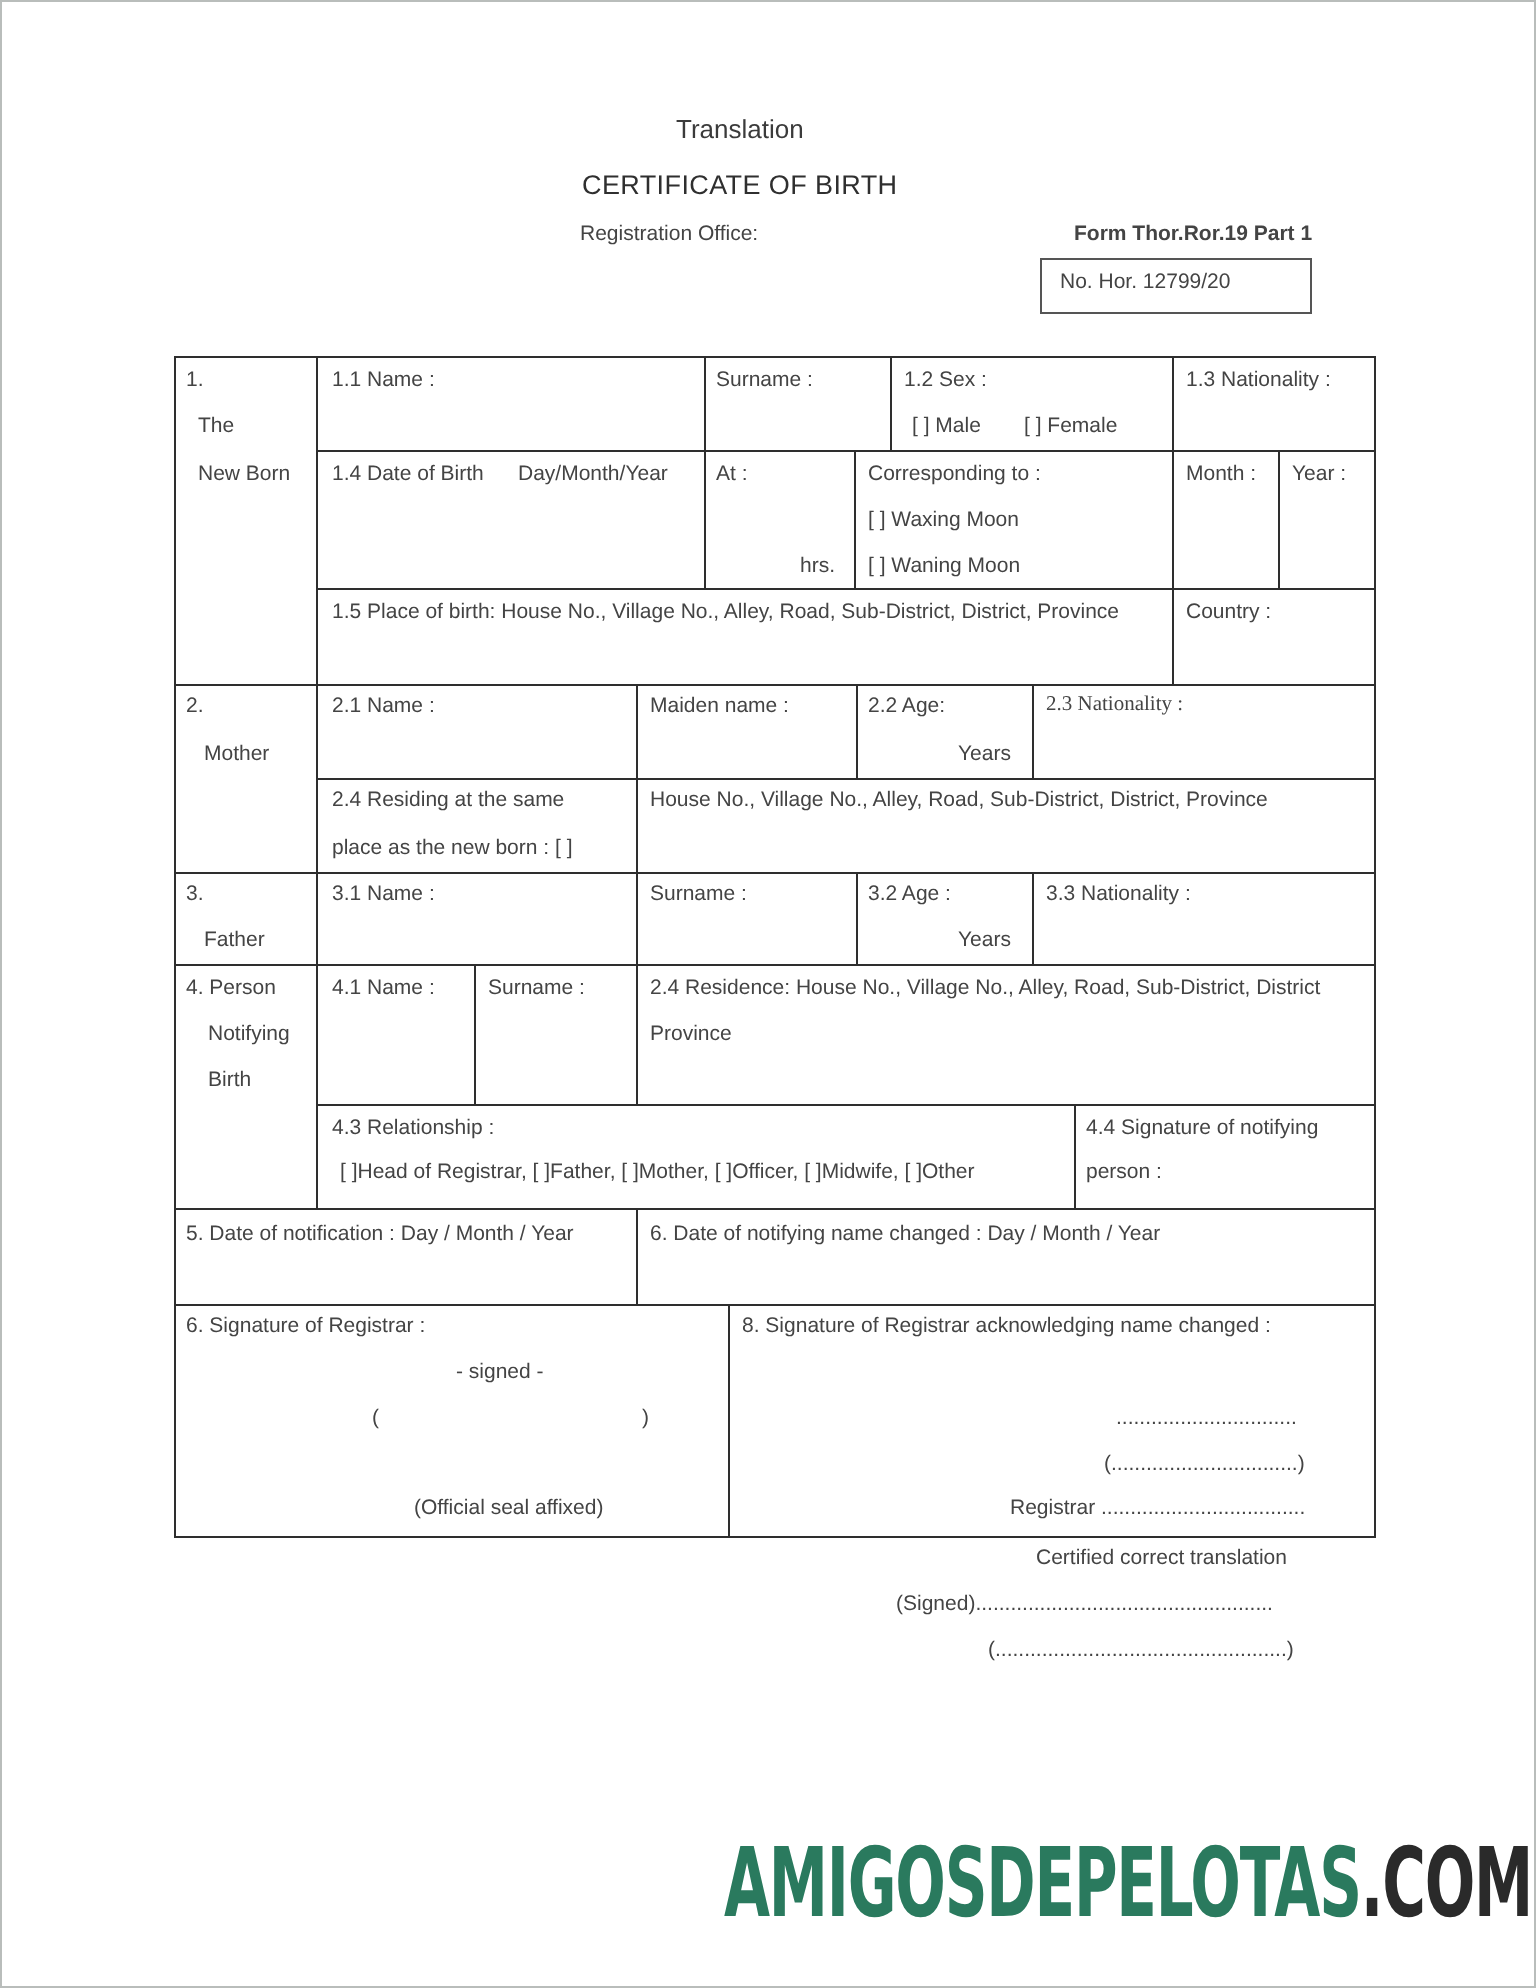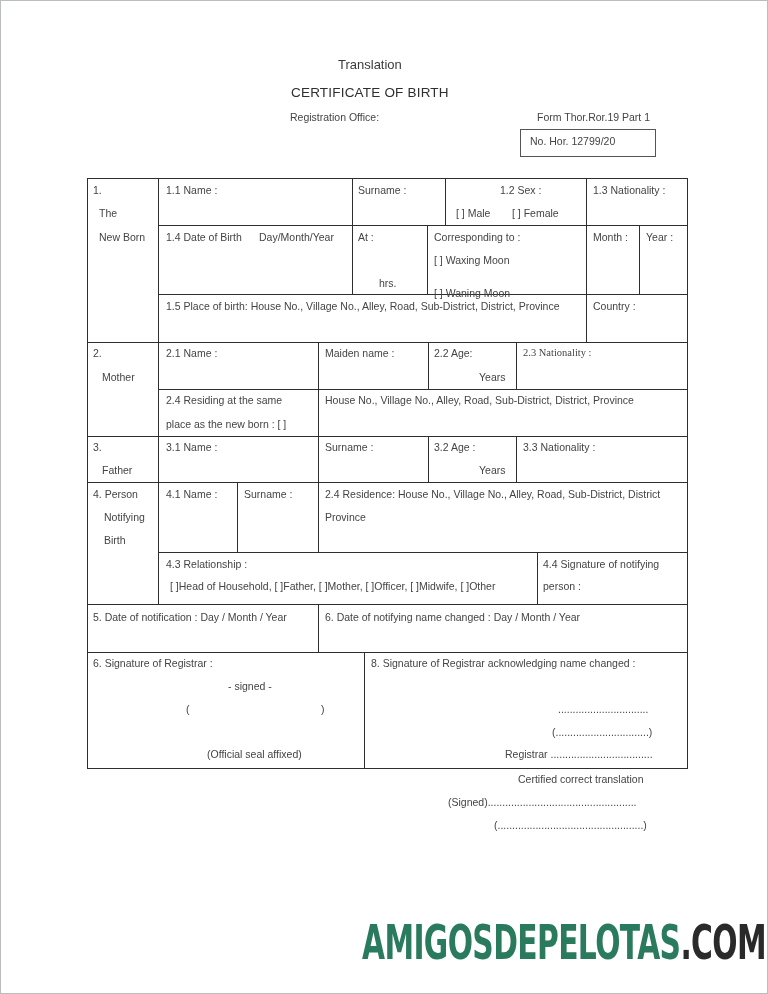--- a/index.html
+++ b/index.html
@@ -19,21 +19,21 @@
   .wm .k { color:#2a2a2a; }
 </style>
 </head>
 <body>
 
 <div class="frame"></div>
 
 <div class="hd1" style="left:338px;top:57px;">Translation</div>
 <div class="hd2" style="left:291px;top:85px;">CERTIFICATE OF BIRTH</div>
 <div class="t" style="left:256px;top:111px;padding-left:34px;">Registration Office:</div>
-<div class="t" style="left:537px;top:111px;">Form Thor.Ror.19 Part 1</div>
+<div class="t" style="left:537px;top:111px;font-weight:bold;">Form Thor.Ror.19 Part 1</div>
 <div class="box" style="left:520px;top:129px;width:134px;height:26px;"></div>
 <div class="t" style="left:530px;top:135px;">No.  Hor. 12799/20</div>
 
 <div class="line h" style="left:87px;top:178px;width:601px;"></div>
 <div class="line v" style="left:87px;top:178px;height:591px;"></div>
 <div class="line v" style="left:687px;top:178px;height:591px;"></div>
 <div class="line h" style="left:87px;top:768px;width:601px;"></div>
 
 <div class="line v" style="left:158px;top:178px;height:426px;"></div>
 <div class="line v" style="left:352px;top:178px;height:116px;"></div>
@@ -65,31 +65,31 @@
 <div class="line v" style="left:318px;top:604px;height:48px;"></div>
 <div class="line h" style="left:87px;top:652px;width:601px;"></div>
 
 <div class="line v" style="left:364px;top:652px;height:116px;"></div>
 
 <div class="t" style="left:93px;top:184px;">1.</div>
 <div class="t" style="left:99px;top:207px;">The</div>
 <div class="t" style="left:99px;top:231px;">New Born</div>
 <div class="t" style="left:166px;top:184px;">1.1 Name :</div>
 <div class="t" style="left:358px;top:184px;">Surname :</div>
-<div class="t" style="left:452px;top:184px;margin-left:48px;">1.2 Sex :</div>
+<div class="t" style="left:452px;top:184px;">1.2 Sex :</div>
 <div class="t" style="left:456px;top:207px;">[ ]  Male</div>
 <div class="t" style="left:512px;top:207px;">[ ]  Female</div>
 <div class="t" style="left:593px;top:184px;">1.3 Nationality :</div>
 <div class="t" style="left:166px;top:231px;">1.4 Date of Birth</div>
 <div class="t" style="left:259px;top:231px;">Day/Month/Year</div>
 <div class="t" style="left:358px;top:231px;">At :</div>
-<div class="t" style="left:379px;top:277px;">hrs.</div>
+<div class="t" style="left:400px;top:277px;">hrs.</div>
 <div class="t" style="left:434px;top:231px;">Corresponding to :</div>
 <div class="t" style="left:434px;top:254px;">[ ]  Waxing Moon</div>
-<div class="t" style="left:434px;top:277px;margin-top:10px;">[ ]  Waning Moon</div>
+<div class="t" style="left:434px;top:277px;">[ ]  Waning Moon</div>
 <div class="t" style="left:593px;top:231px;">Month :</div>
 <div class="t" style="left:646px;top:231px;">Year :</div>
 <div class="t" style="left:166px;top:300px;">1.5 Place of birth: House No., Village No., Alley, Road, Sub-District, District, Province</div>
 <div class="t" style="left:593px;top:300px;">Country :</div>
 
 <div class="t" style="left:93px;top:347px;">2.</div>
 <div class="t" style="left:102px;top:371px;">Mother</div>
 <div class="t" style="left:166px;top:347px;">2.1 Name :</div>
 <div class="t" style="left:325px;top:347px;">Maiden name :</div>
 <div class="t" style="left:434px;top:347px;">2.2 Age:</div>
@@ -108,21 +108,21 @@
 <div class="t" style="left:523px;top:441px;">3.3 Nationality :</div>
 
 <div class="t" style="left:93px;top:488px;">4. Person</div>
 <div class="t" style="left:104px;top:511px;">Notifying</div>
 <div class="t" style="left:104px;top:534px;">Birth</div>
 <div class="t" style="left:166px;top:488px;">4.1 Name :</div>
 <div class="t" style="left:244px;top:488px;">Surname :</div>
 <div class="t" style="left:325px;top:488px;">2.4 Residence: House No., Village No., Alley, Road, Sub-District, District</div>
 <div class="t" style="left:325px;top:511px;">Province</div>
 <div class="t" style="left:166px;top:558px;">4.3 Relationship :</div>
-<div class="t" style="left:170px;top:580px;">[ ]Head of Household, [ ]Father, [ ]Mother, [ ]Officer, [ ]Midwife, [ ]Other</div>
+<div class="t" style="left:170px;top:580px;">[ ]Head of Registrar, [ ]Father, [ ]Mother, [ ]Officer, [ ]Midwife, [ ]Other</div>
 <div class="t" style="left:543px;top:558px;">4.4 Signature of notifying</div>
 <div class="t" style="left:543px;top:580px;">person :</div>
 
 <div class="t" style="left:93px;top:611px;">5. Date of notification : Day / Month / Year</div>
 <div class="t" style="left:325px;top:611px;">6. Date of notifying name changed :  Day / Month / Year</div>
 
 <div class="t" style="left:93px;top:657px;">6. Signature of Registrar :</div>
 <div class="t" style="left:228px;top:680px;">- signed -</div>
 <div class="t" style="left:186px;top:703px;">(</div>
 <div class="t" style="left:321px;top:703px;">)</div>

